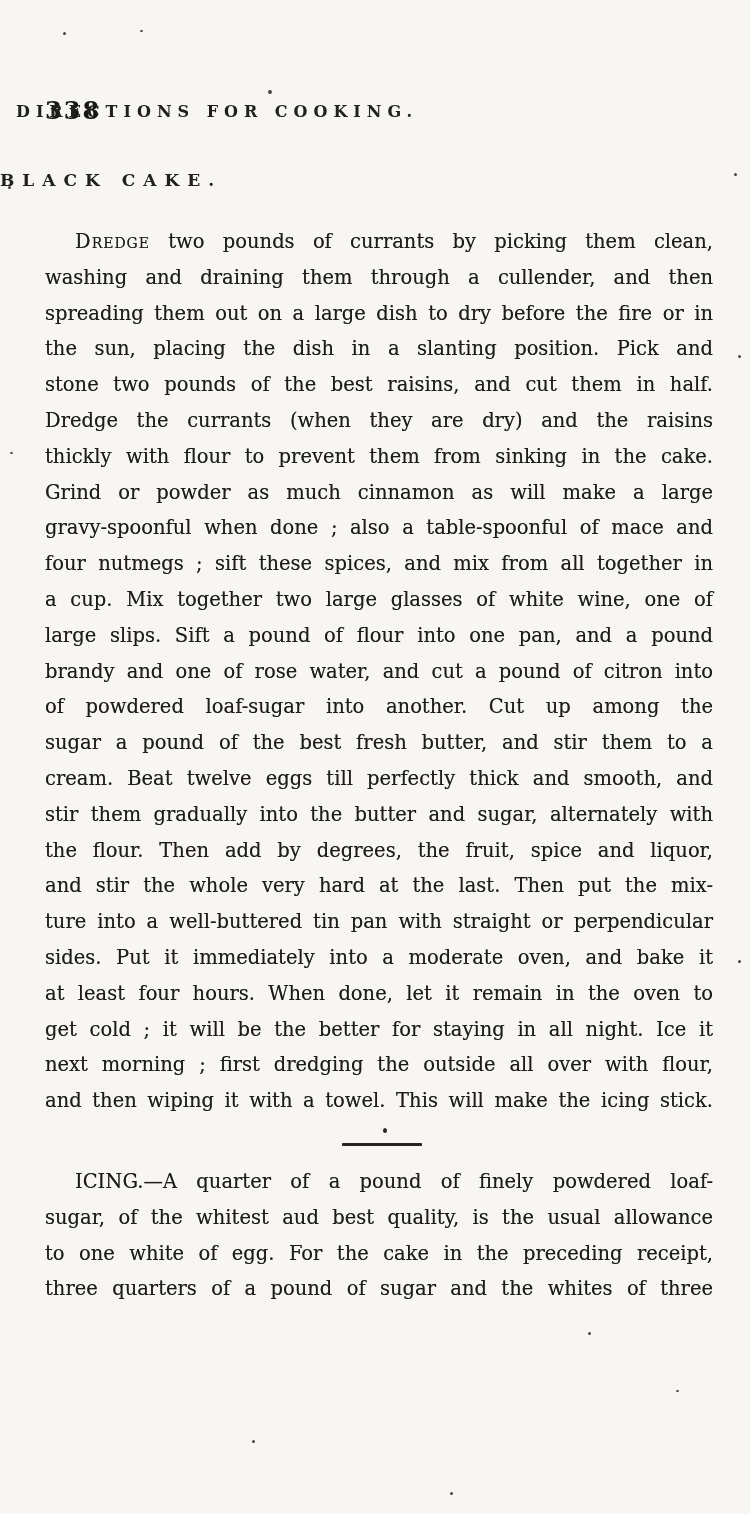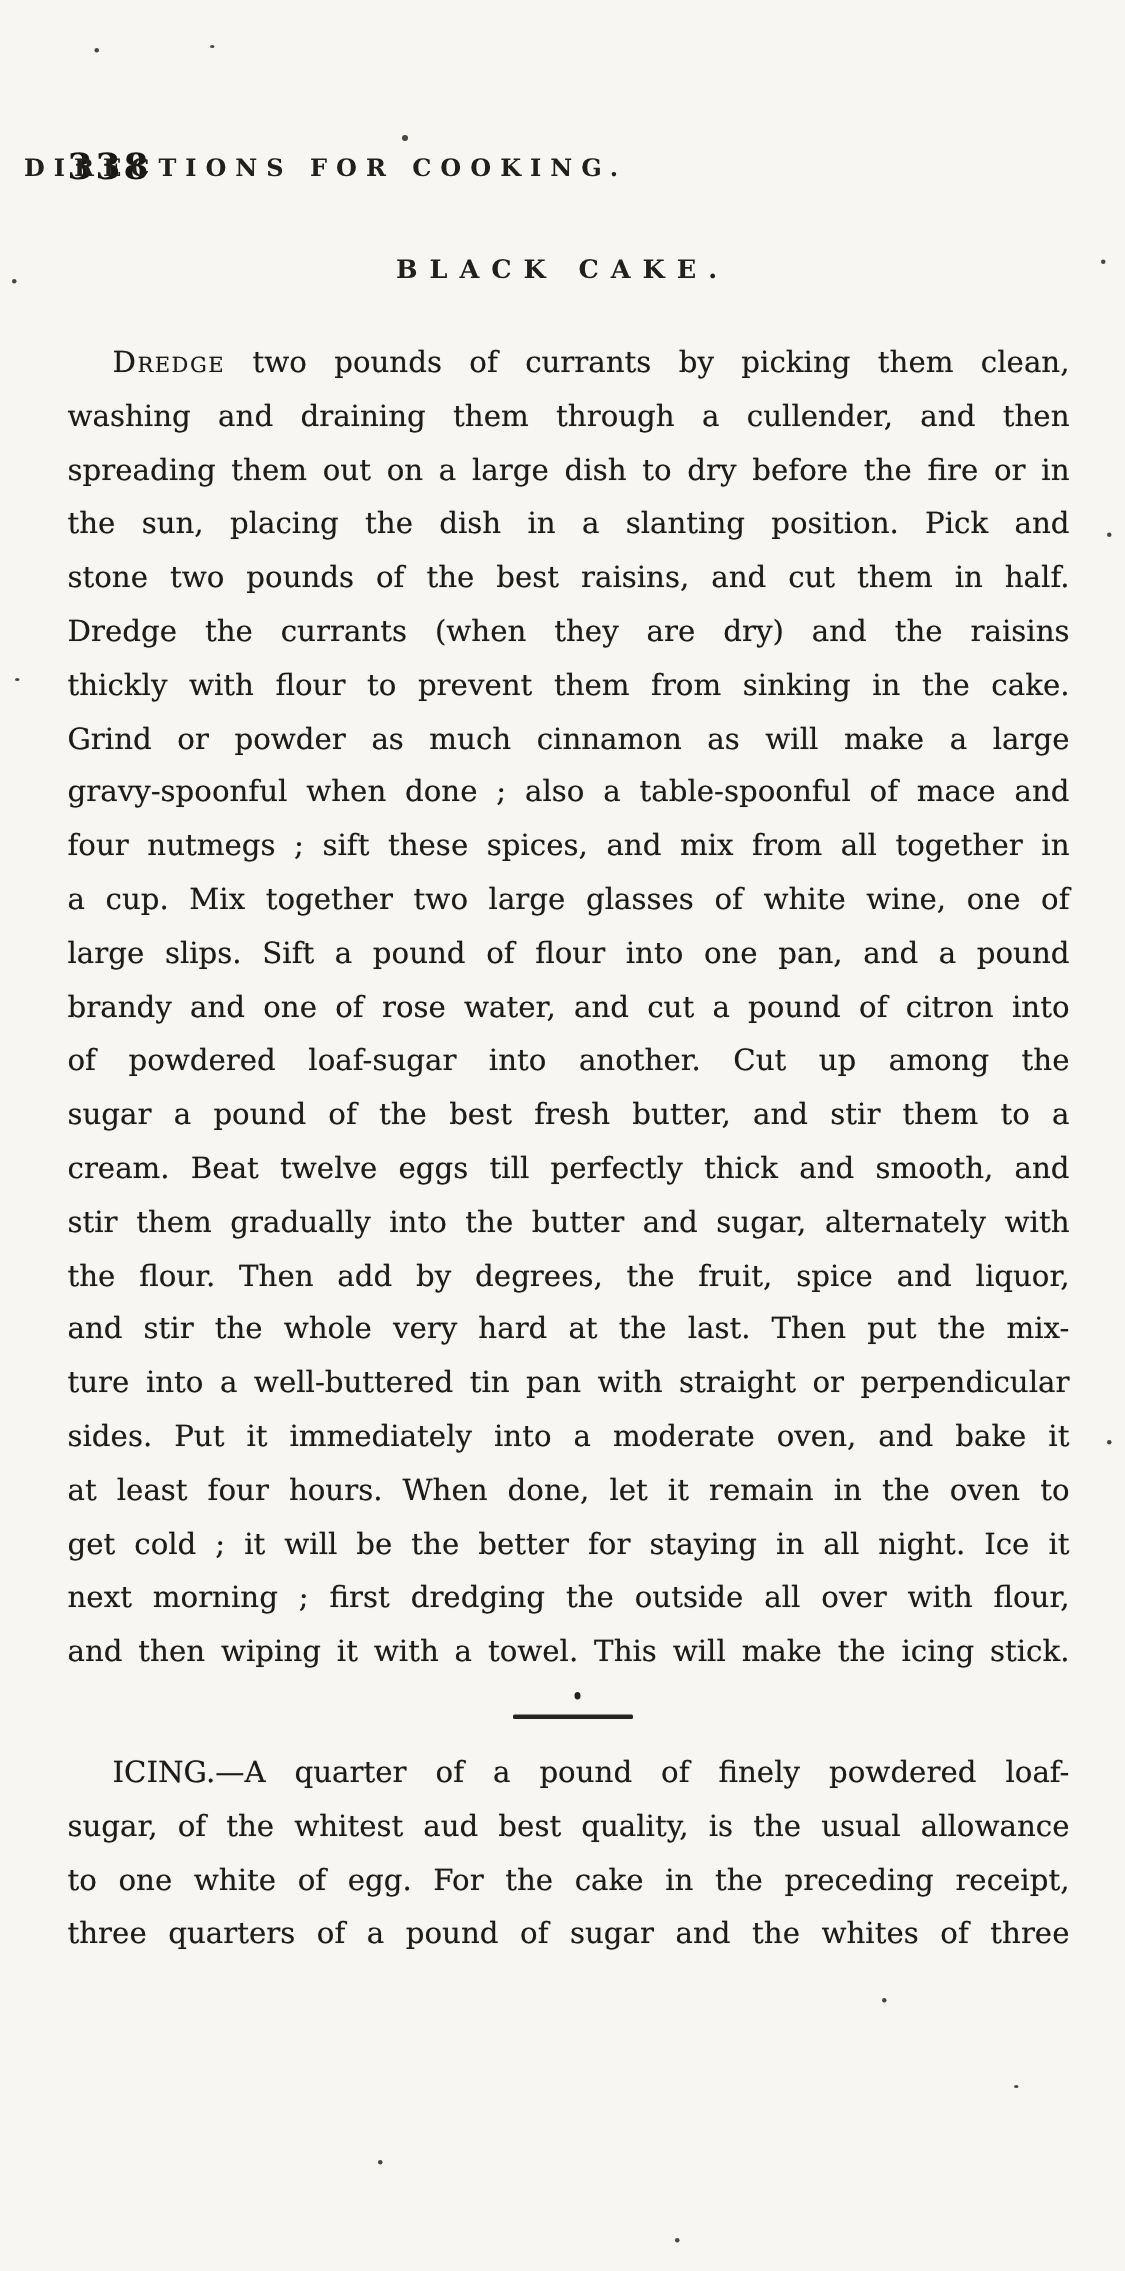--- a/index.html
+++ b/index.html
@@ -46,21 +46,20 @@
     letter-spacing: 6px;
     color: #21201d;
     margin-left: 16px;
   }
 
   .section-title {
     position: absolute;
     top: 170px;
     left: 0;
     width: 750px;
-    text-align: center;
     font-size: 17px;
     font-weight: bold;
     letter-spacing: 8px;
     color: #21201d;
   }
 
   
   .recipe-body {
     position: absolute;
     top: 224px;

